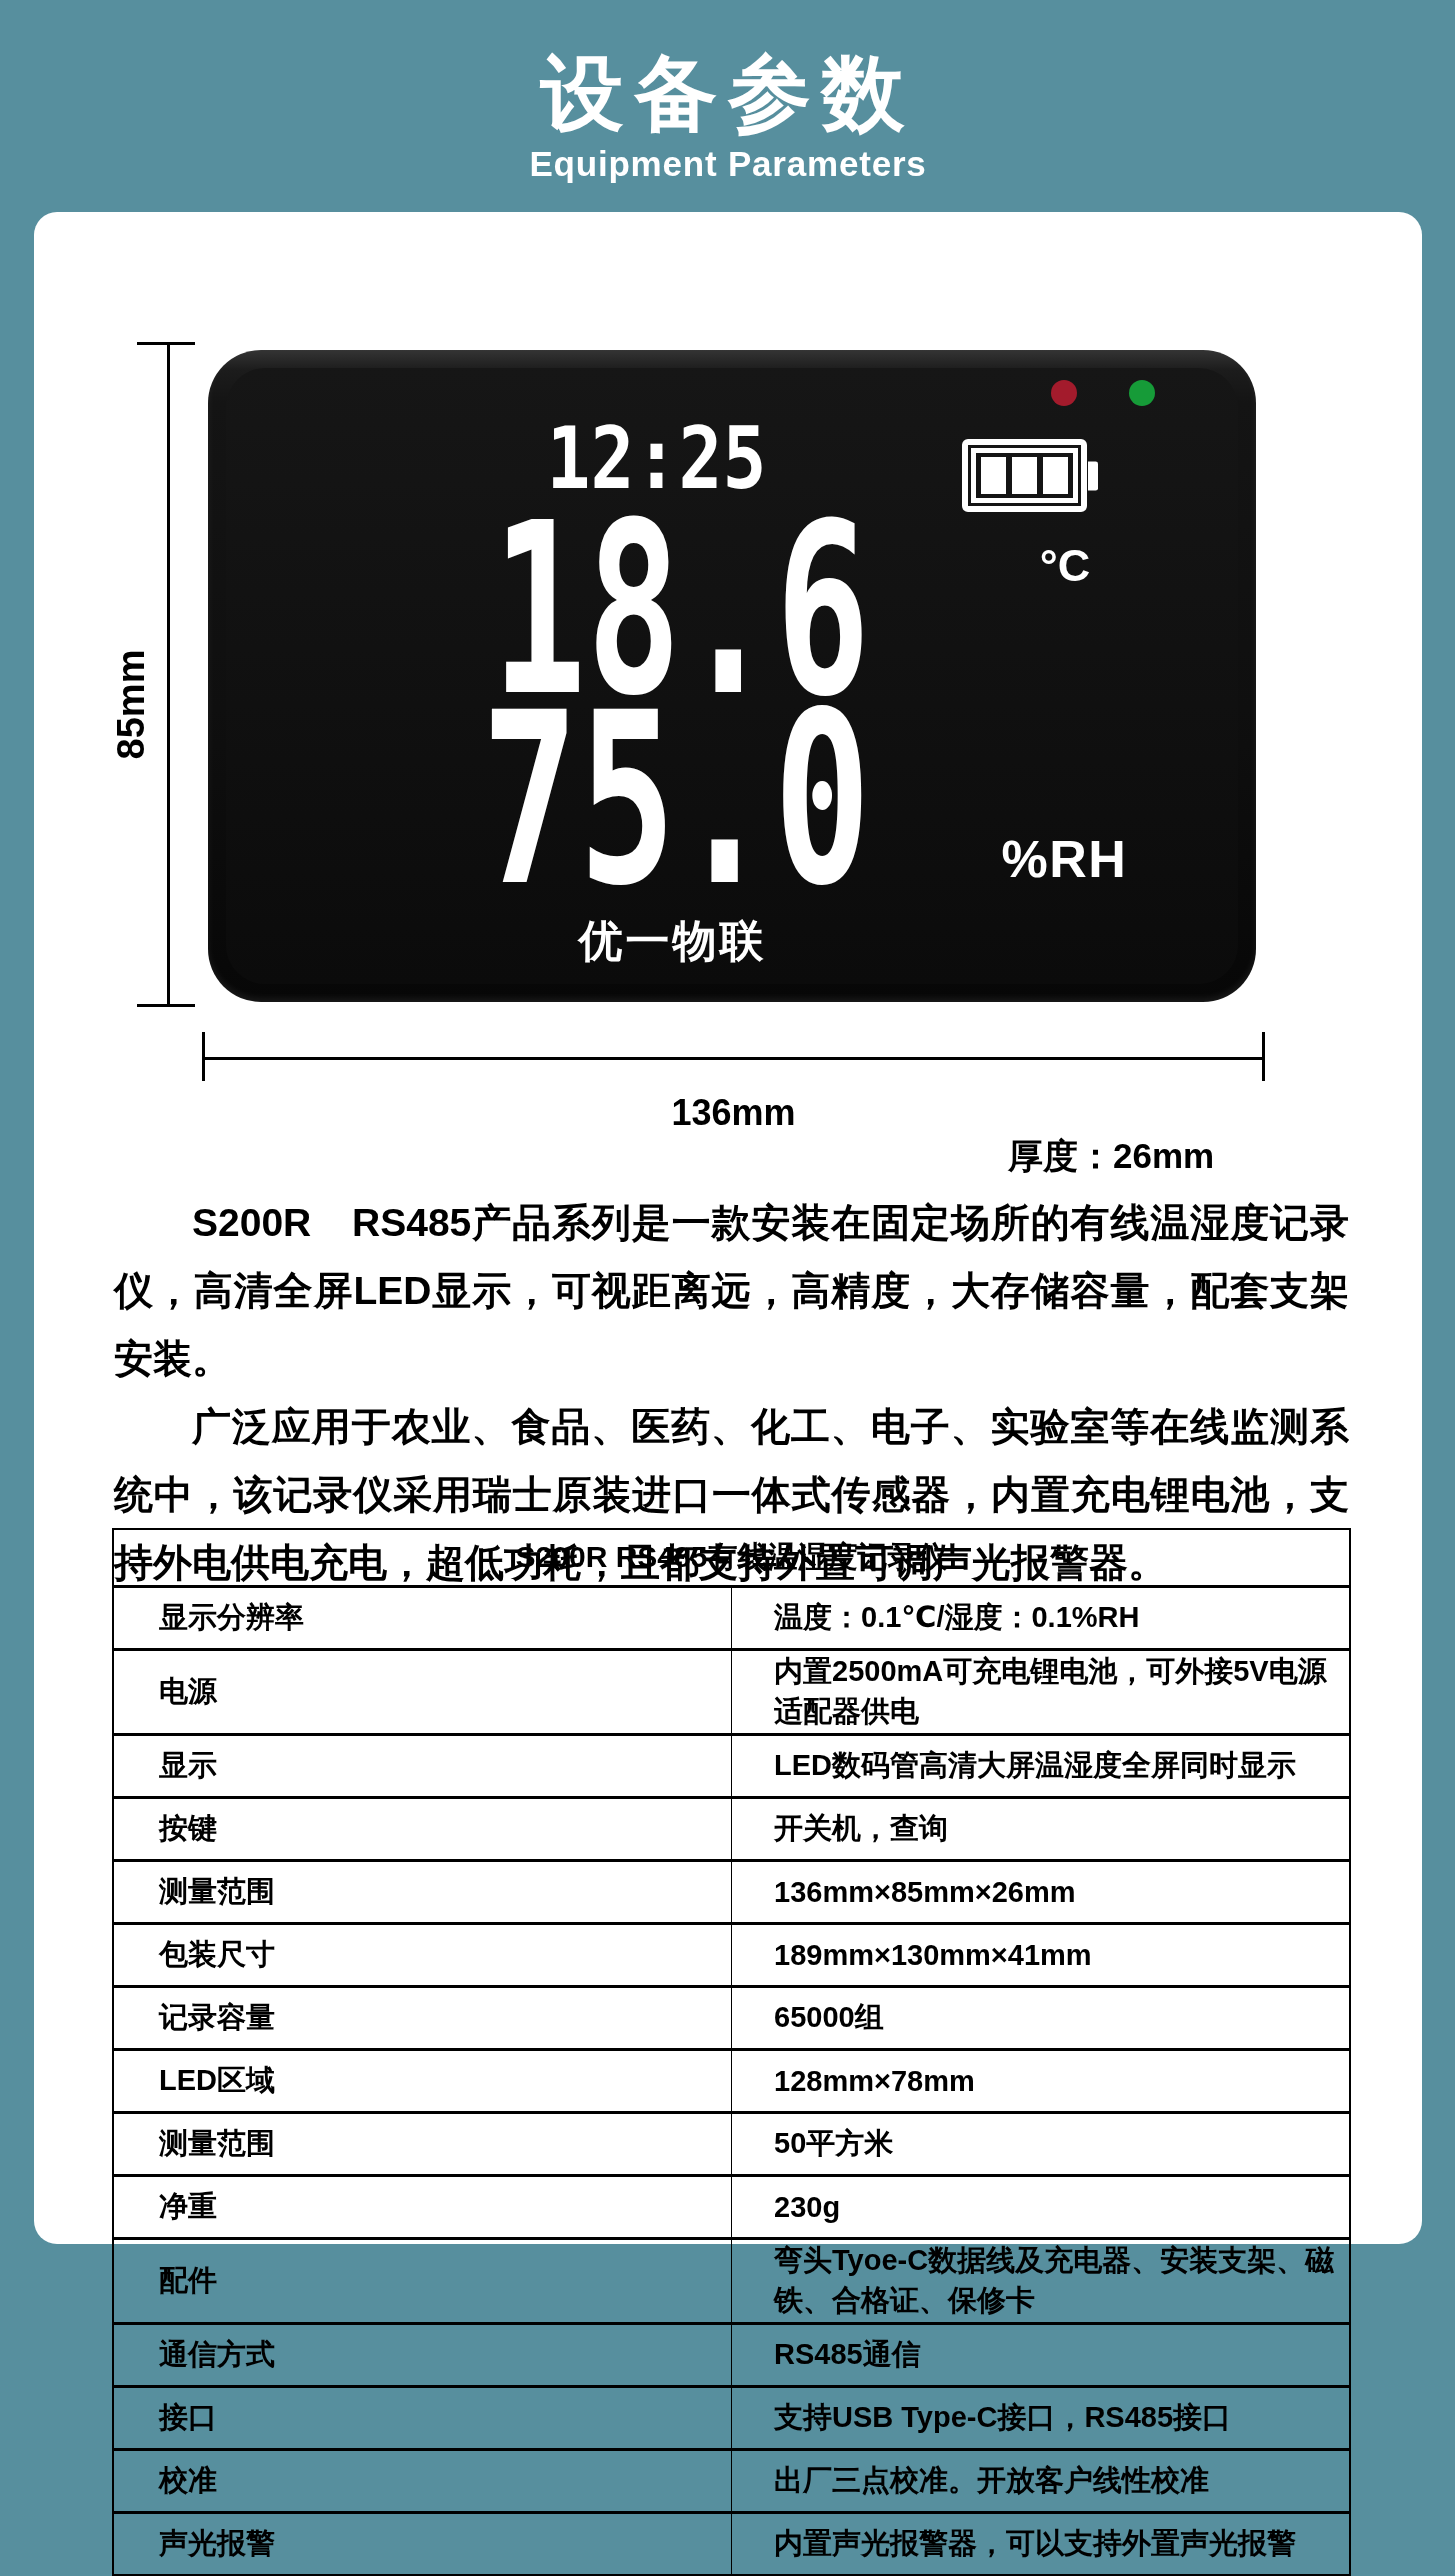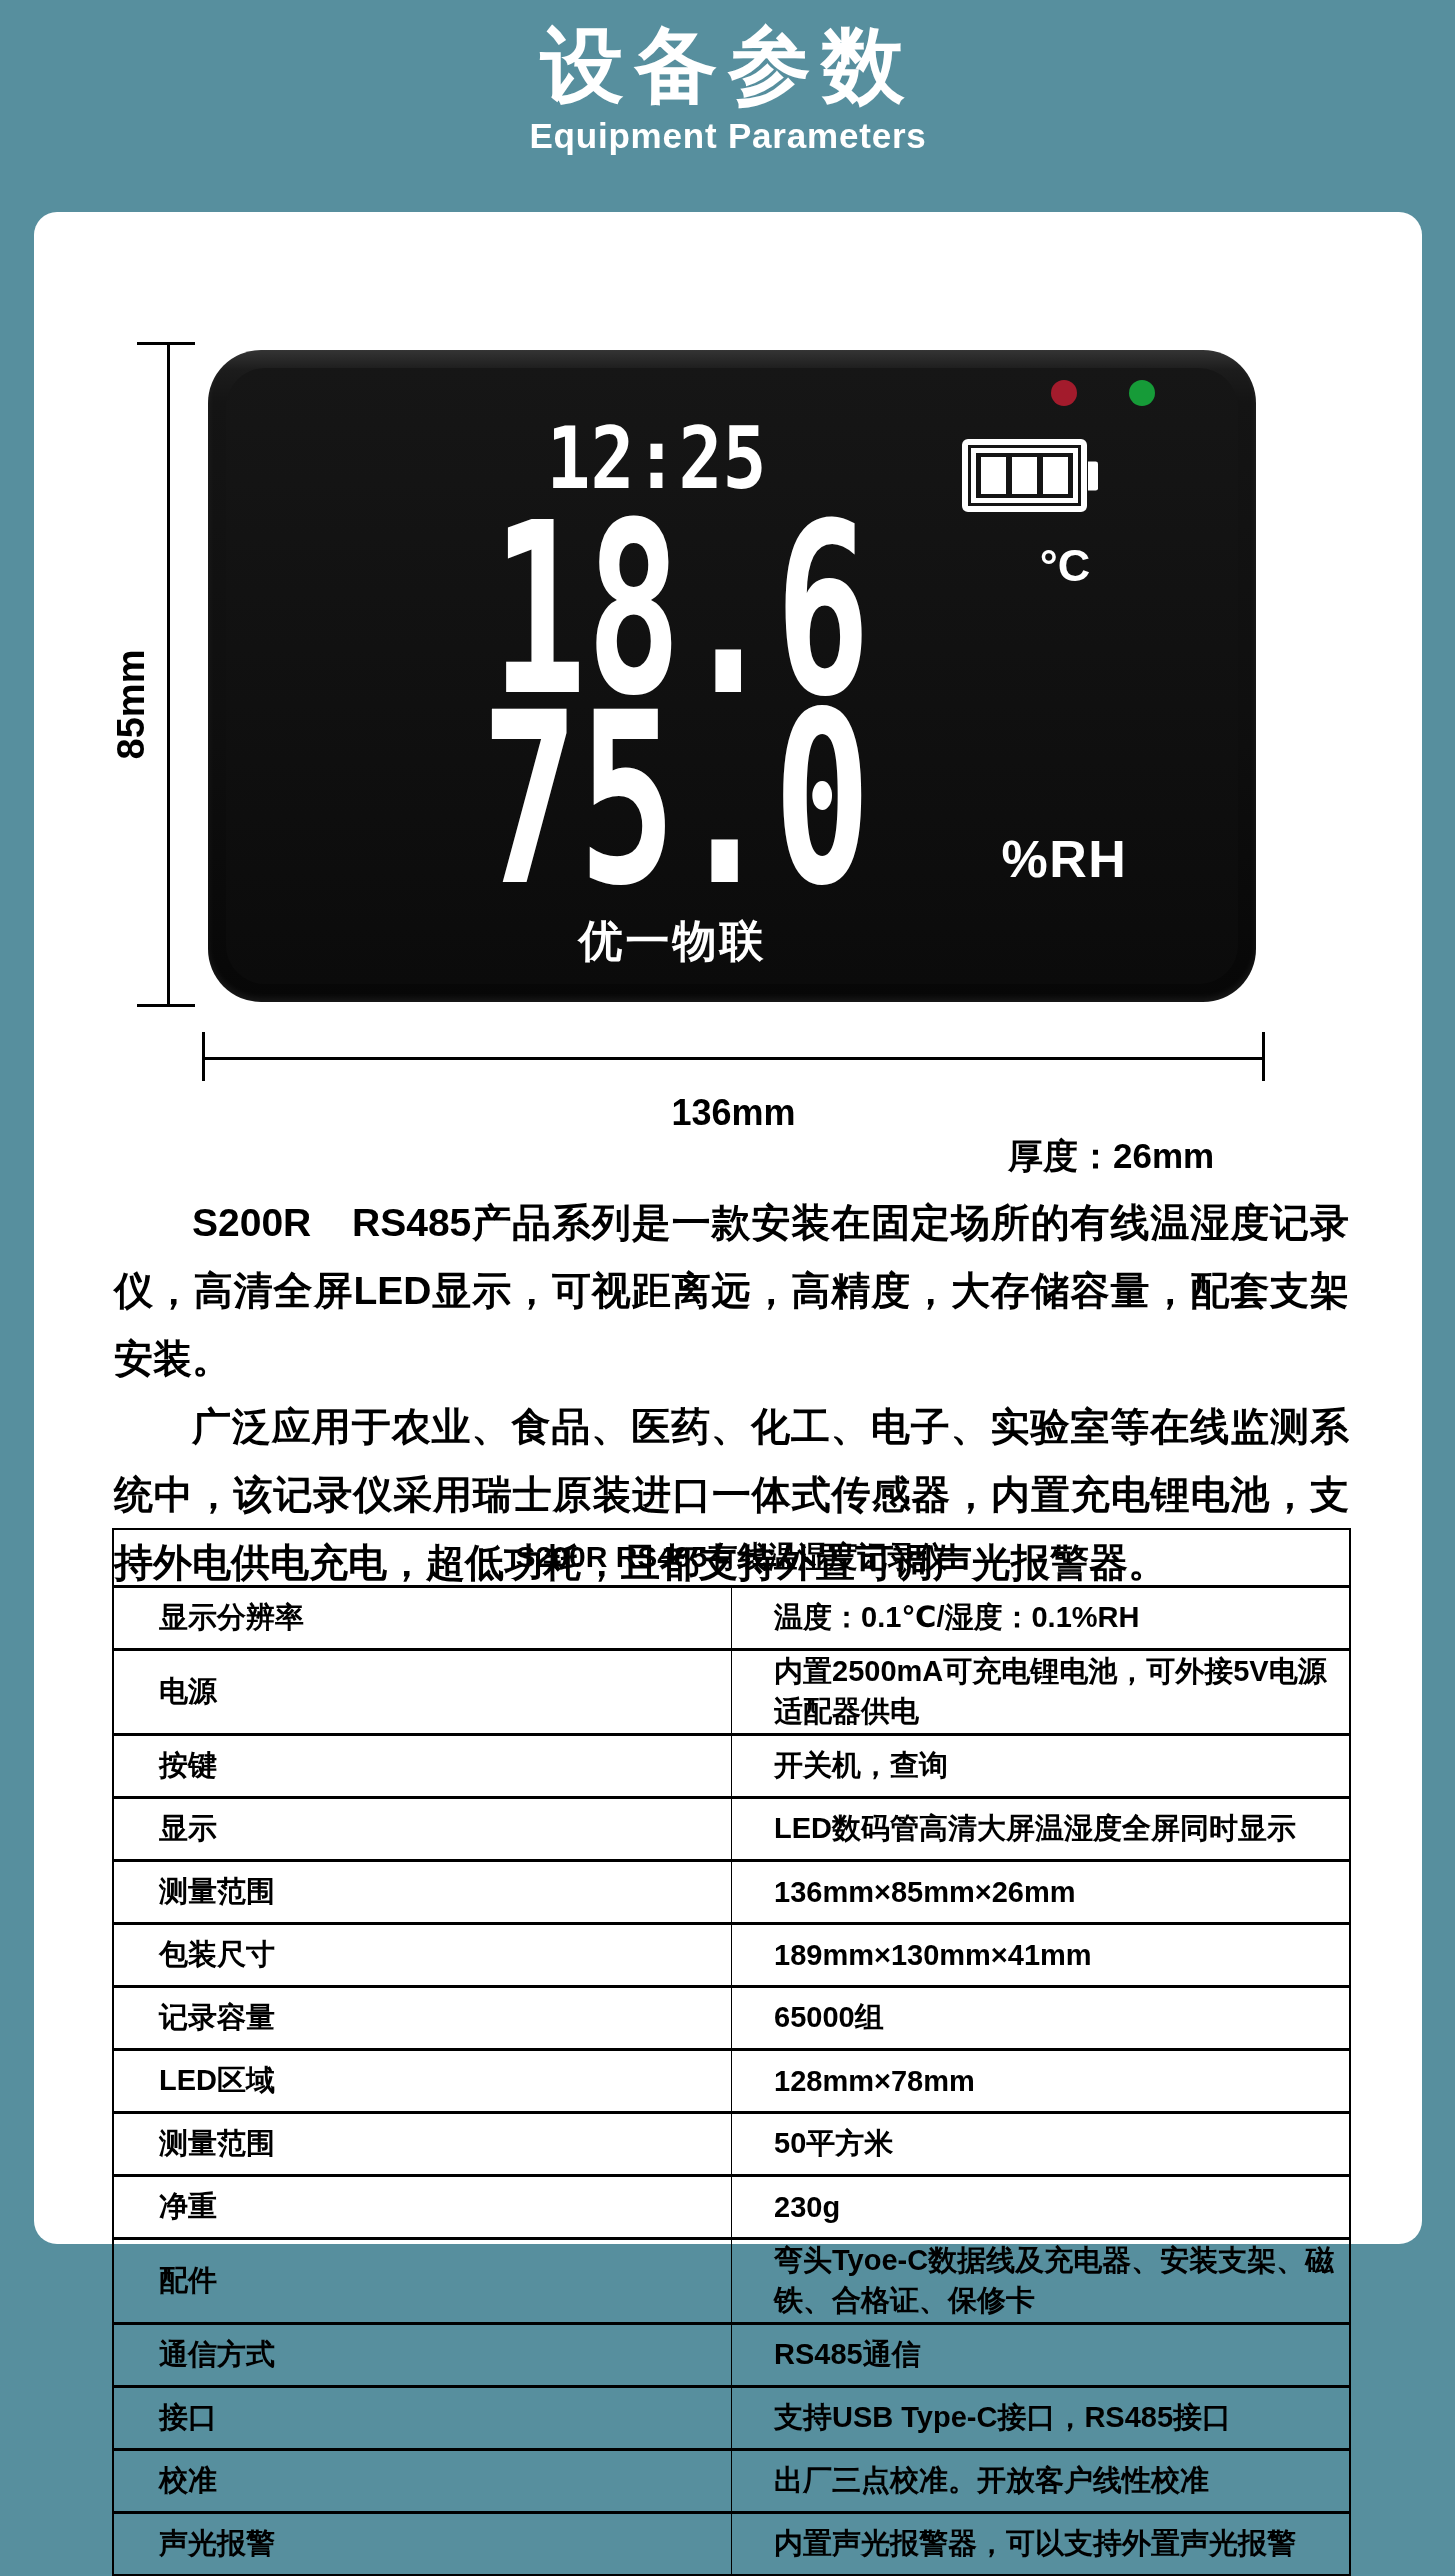--- a/index.html
+++ b/index.html
@@ -6,21 +6,21 @@
   body {
     width:1456px; height:2576px;
     background:#578f9e;
     font-family:"Liberation Sans","DejaVu Sans",sans-serif;
     color:#000;
     overflow:hidden;
   }
   
   .page-header { height:212px; text-align:center; color:#fff; }
   .page-header .title {
-    margin:0; padding-top:20px;
+    margin:0; padding-top:48px;
     font-size:83px; line-height:1.1; font-weight:700; letter-spacing:10.6px;
   }
   .page-header .subtitle {
     margin-top:4.5px;
     font-size:35px; font-weight:700; letter-spacing:0.8px;
   }
   
   .card {
     position:relative;
     margin:0 34px;
@@ -191,28 +191,28 @@
       </tr>
       <tr>
         <td class="col-label">显示分辨率</td>
         <td class="col-value">温度：0.1℃/湿度：0.1%RH</td>
       </tr>
       <tr>
         <td class="col-label">电源</td>
         <td class="col-value">内置2500mA可充电锂电池，可外接5V电源适配器供电</td>
       </tr>
       <tr>
+        <td class="col-label">显示</td>
+        <td class="col-value">LED数码管高清大屏温湿度全屏同时显示</td>
+      </tr>
+      <tr>
         <td class="col-label">按键</td>
         <td class="col-value">开关机，查询</td>
       </tr>
       <tr>
-        <td class="col-label">显示</td>
-        <td class="col-value">LED数码管高清大屏温湿度全屏同时显示</td>
-      </tr>
-      <tr>
         <td class="col-label">测量范围</td>
         <td class="col-value">136mm×85mm×26mm</td>
       </tr>
       <tr>
         <td class="col-label">包装尺寸</td>
         <td class="col-value">189mm×130mm×41mm</td>
       </tr>
       <tr>
         <td class="col-label">记录容量</td>
         <td class="col-value">65000组</td>

